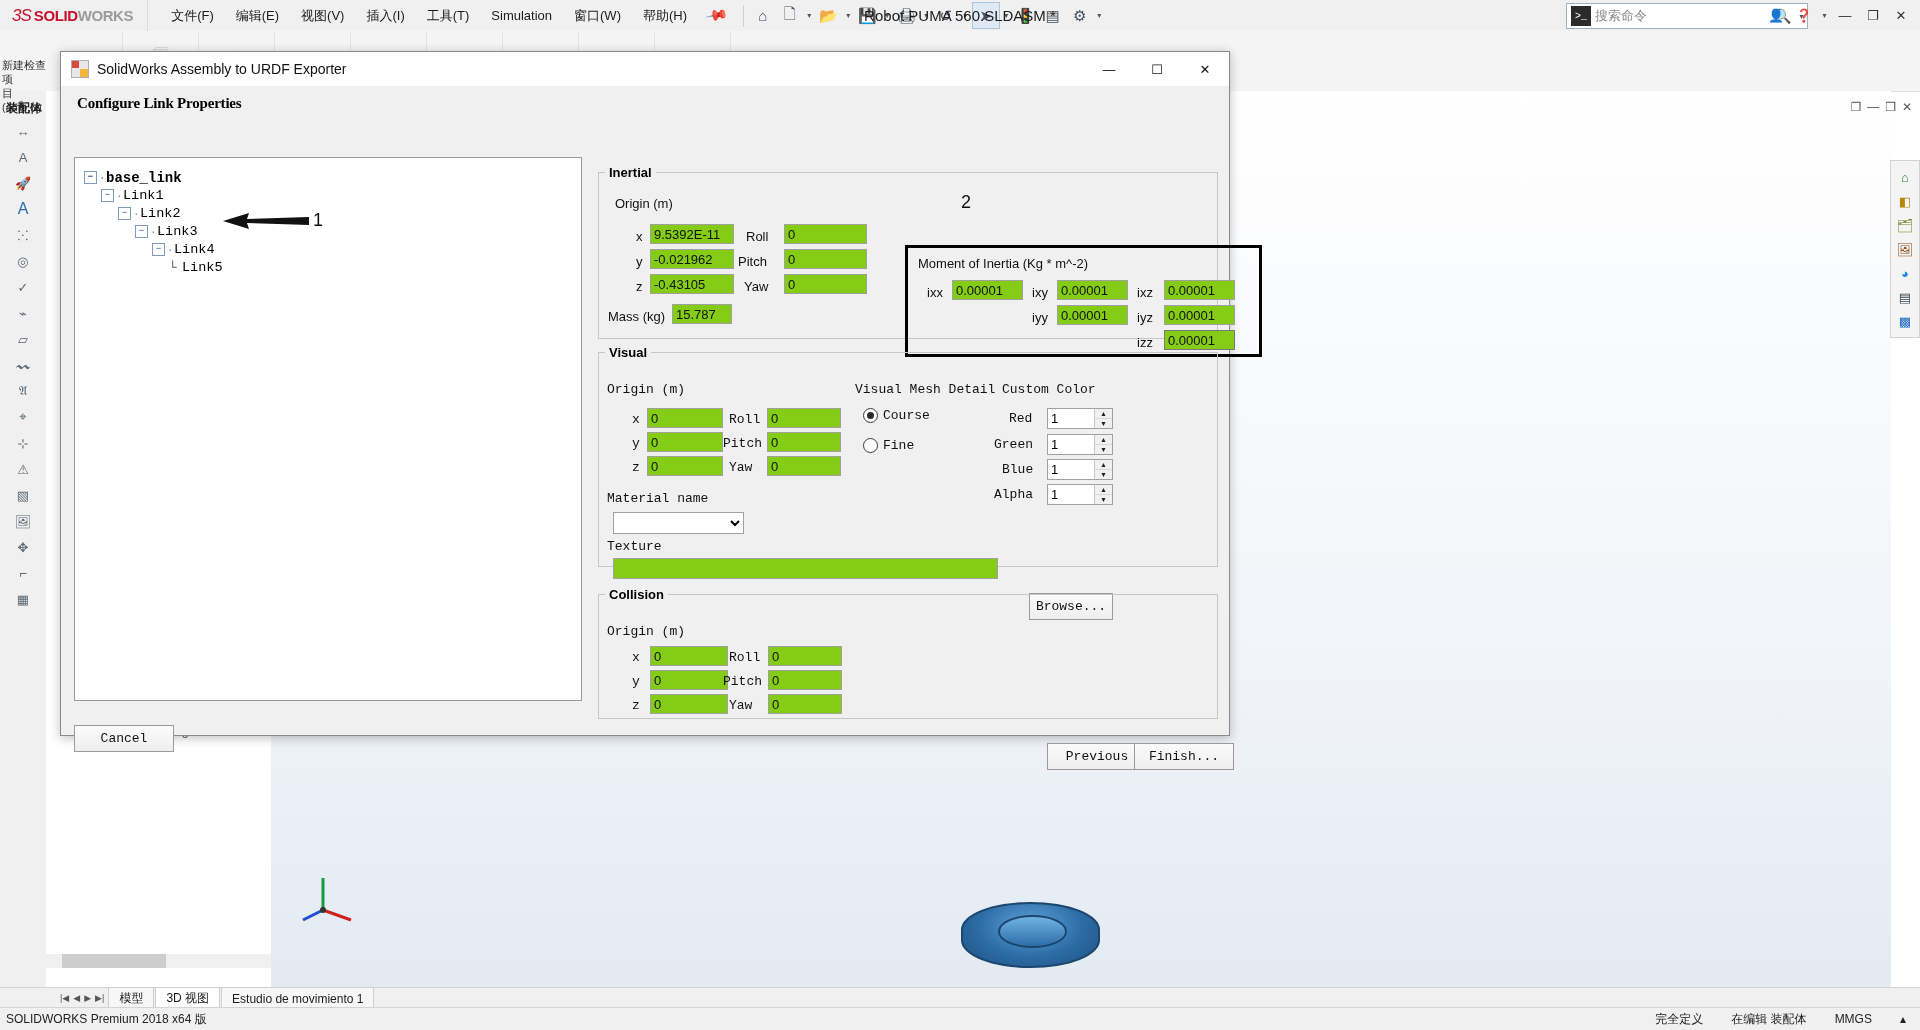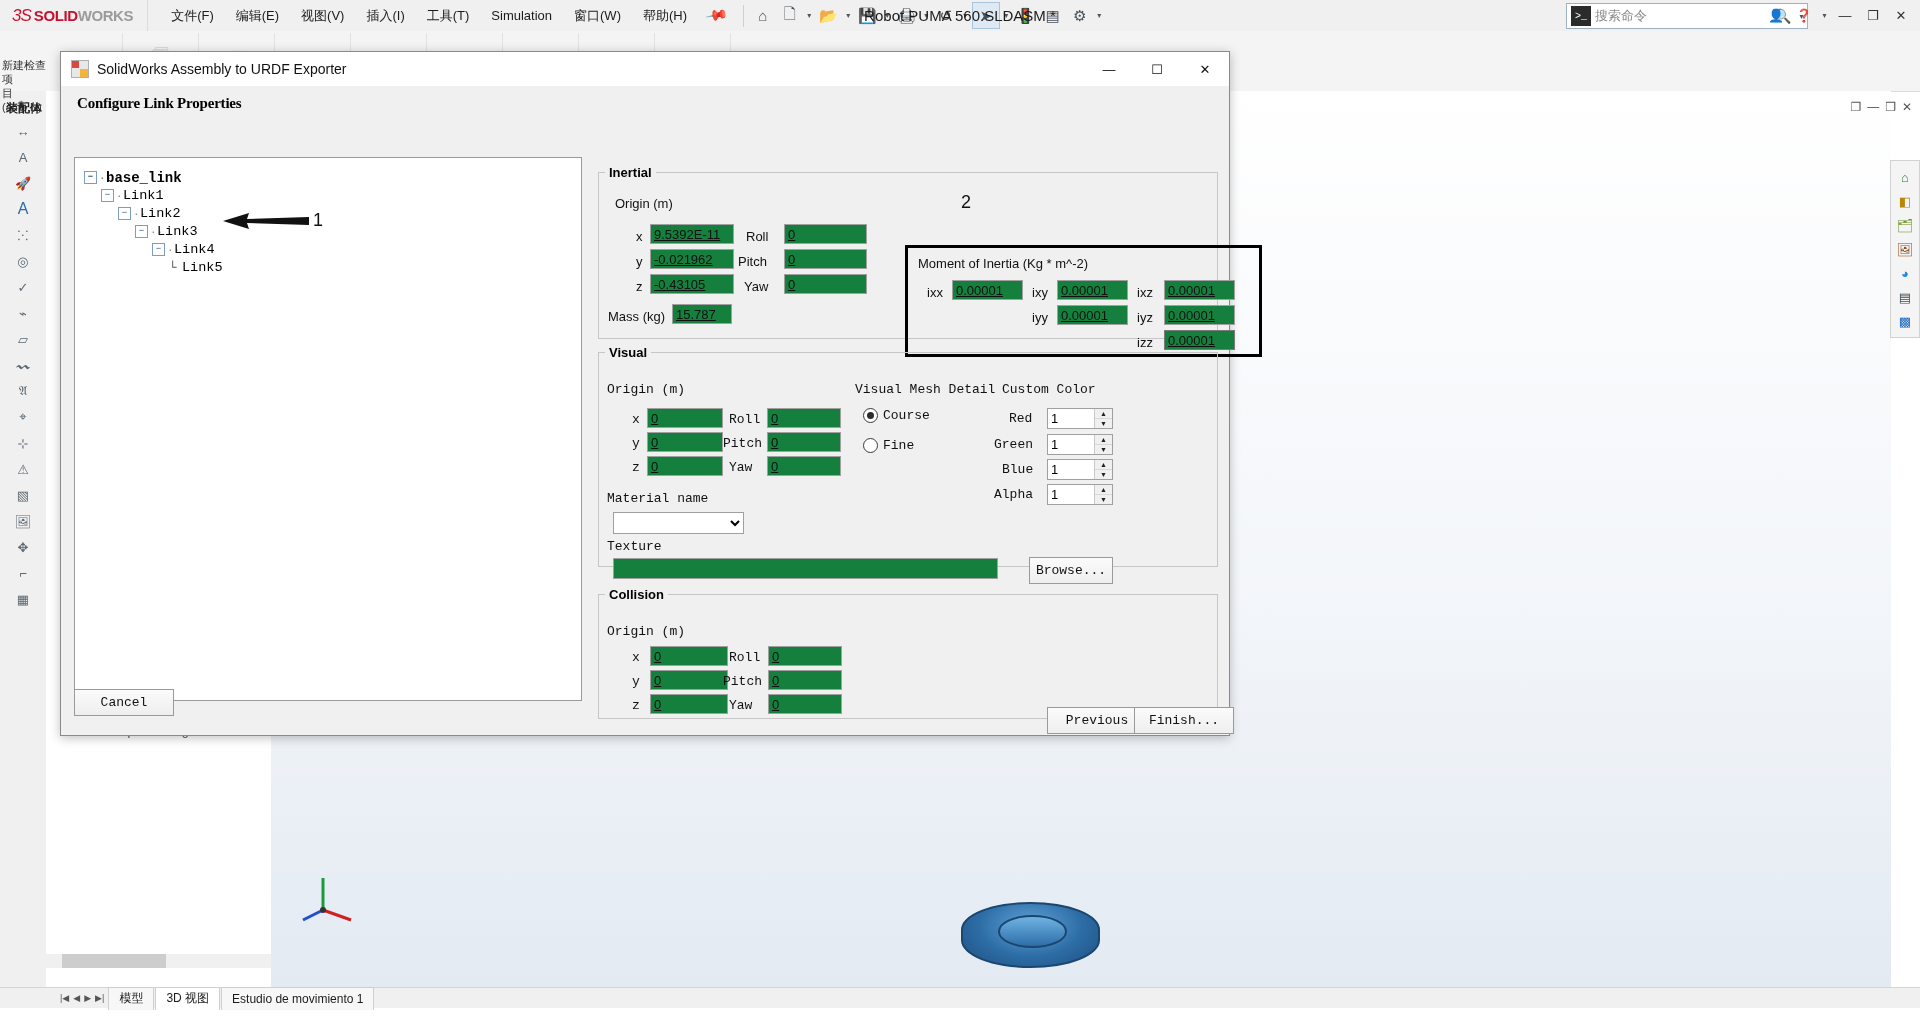--- a/index.html
+++ b/index.html
@@ -394,29 +394,28 @@
   fieldset.grp > legend {
     font-size: 13px; font-weight: bold; color: #000;
     padding: 0 4px; margin-left: 6px;
     font-family: "Liberation Sans", sans-serif;
   }
   .lbl-sans { font-family: "Liberation Sans", sans-serif; font-size: 13px; color: #111; }
   .lbl-mono { font-family: "Liberation Mono", monospace; font-size: 13px; color: #111; }
 
   .tin {
     border: 1px solid #a0a0a0;
-    background: #15803d;
+    background: #84cc16;
     height: 20px;
     font-size: 13px;
     color: #111;
     padding: 0 3px;
     font-family: "Liberation Sans", sans-serif;
     box-sizing: border-box;
     outline: none;
-    text-decoration: underline;
   }
   .tin.focusline { border: 1px solid #7a7a7a; }
 
   .moi-box {
     position: absolute;
     left: 306px; top: 65px;
     width: 357px; height: 112px;
     border: 3px solid #000000;
     box-sizing: border-box;
   }
@@ -470,21 +469,21 @@
     font-family: "Liberation Sans", sans-serif;
   }
 
   .btn {
     border: 1px solid #9a9a9a;
     background: linear-gradient(to bottom, #fbfbfb, #eeeeee);
     font-size: 13px;
     color: #111;
     font-family: "Liberation Mono", monospace;
     height: 25px;
-    display: flex; align-items: center; justify-content: center;
+    display: flex; align-items: center; justify-content: center; margin-top: 36px;
   }
 
   .dlg-foot-btn { position: absolute; }
 </style>
 </head>
 <body>
 
 <div id="app">
 
   <div class="menubar">
@@ -662,20 +661,29 @@
       <span>|◀</span>
       <span>◀</span>
       <span>▶</span>
       <span>▶|</span>
     </div>
     <div class="mtab">模型</div>
     <div class="mtab active">3D 视图</div>
     <div class="mtab">Estudio de movimiento 1</div>
   </div>
 
+  <div class="statusbar">
+    <div class="sb-left">SOLIDWORKS Premium 2018 x64 版</div>
+    <div class="sb-right">
+      <span>完全定义</span>
+      <span>在编辑 装配体</span>
+      <span>MMGS</span>
+      <span>▴</span>
+    </div>
+  </div>
 
   <div class="dialog">
 
     <div class="dlg-title">
       <div class="dlg-ico"></div>
       <div class="dlg-title-text">SolidWorks Assembly to URDF Exporter</div>
       <div class="dlg-wbtns">
         <div class="dlg-wbtn">—</div>
         <div class="dlg-wbtn">☐</div>
         <div class="dlg-wbtn close">✕</div>

